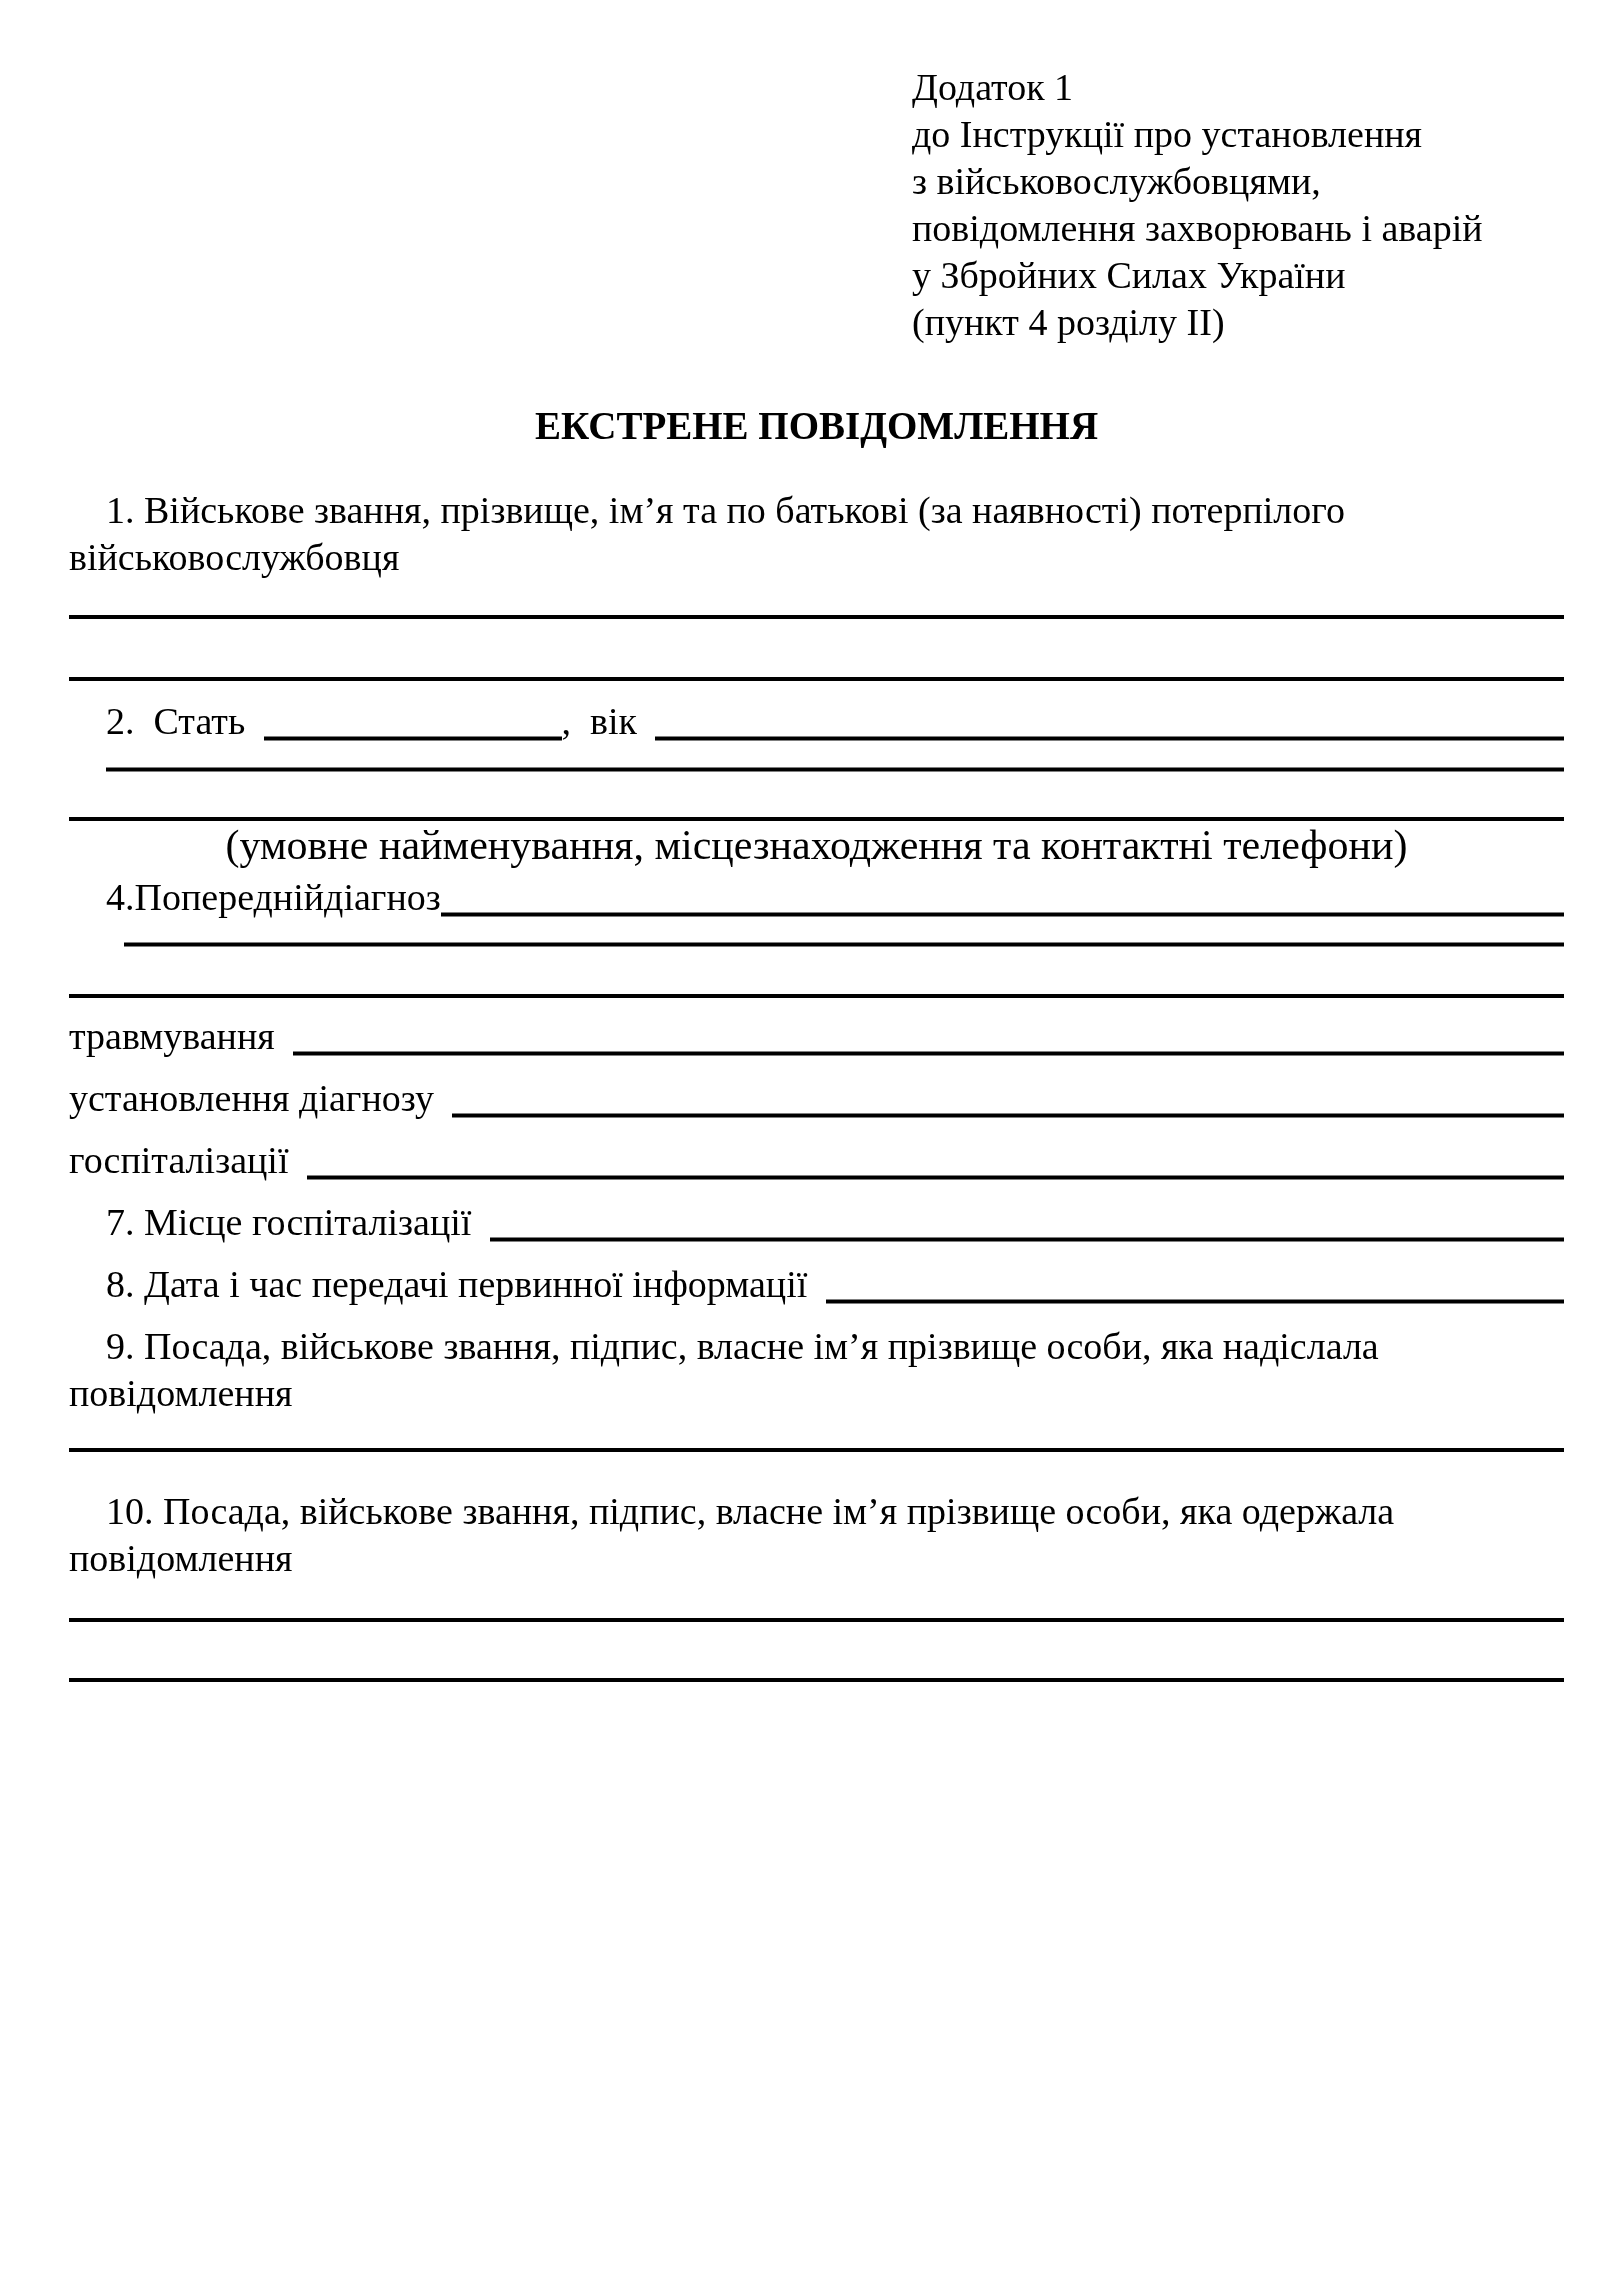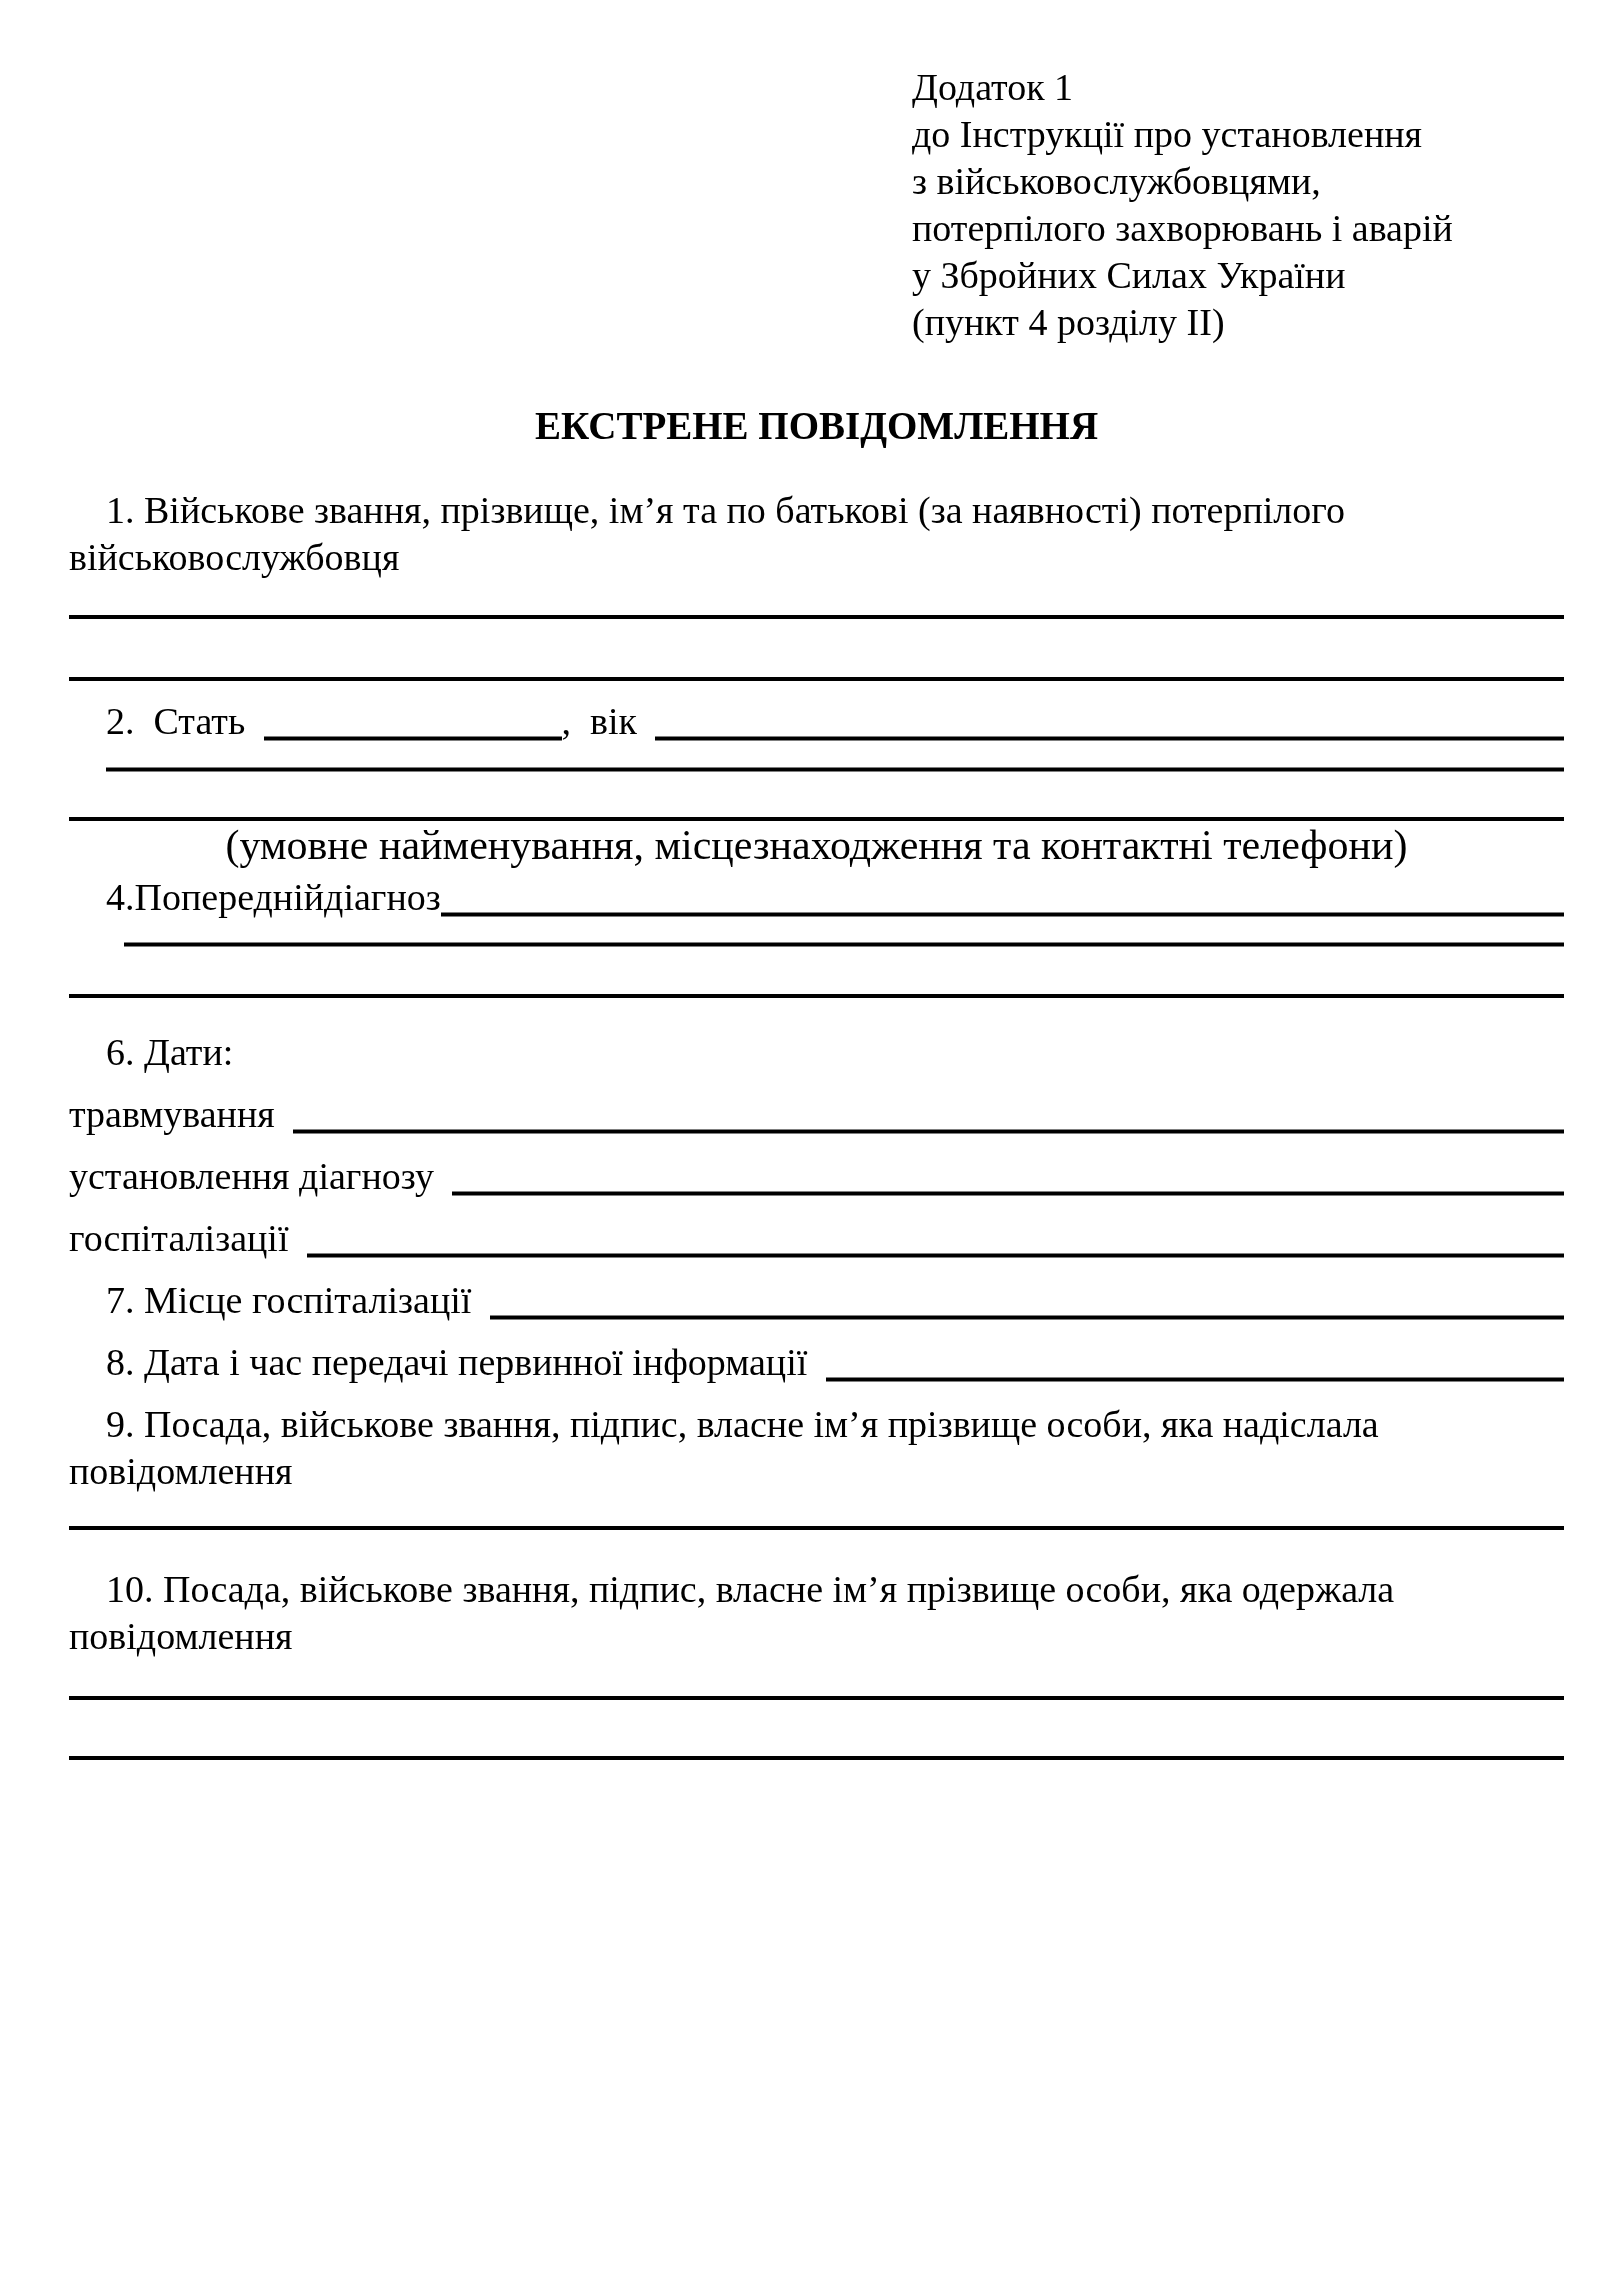--- a/index.html
+++ b/index.html
@@ -44,21 +44,21 @@
 </style>
 </head>
 <body>
 
 <div class="page">
 
   <div class="appendix">
     <div>Додаток 1</div>
     <div>до Інструкції про установлення</div>
     <div>з військовослужбовцями,</div>
-    <div>потерпілого захворювань і аварій</div>
+    <div>повідомлення захворювань і аварій</div>
     <div>у Збройних Силах України</div>
     <div>(пункт 4 розділу II)</div>
   </div>
 
   <div class="title">ЕКСТРЕНЕ ПОВІДОМЛЕННЯ</div>
 
   <p class="para mt58">1. Військове звання, прізвище, ім’я та по батькові (за наявності) потерпілого військовослужбовця</p>
   <div class="rule mt52"></div>
   <div class="rule mt88"></div>
 
@@ -78,21 +78,20 @@
   <div class="row mt14">
     <span class="label">4.Попереднійдіагноз</span>
     <span class="blank"></span>
   </div>
 
   <div class="row mt23">
     <span class="blank gap"></span>
   </div>
   <div class="rule mt82"></div>
 
-  <div class="para mt48" style="text-indent:37px">6. Дати:</div>
 
   <div class="row flush mt23">
     <span class="label">травмування</span>
     <span class="blank gap"></span>
   </div>
   <div class="row flush mt23">
     <span class="label">установлення діагнозу</span>
     <span class="blank gap"></span>
   </div>
   <div class="row flush mt23">

